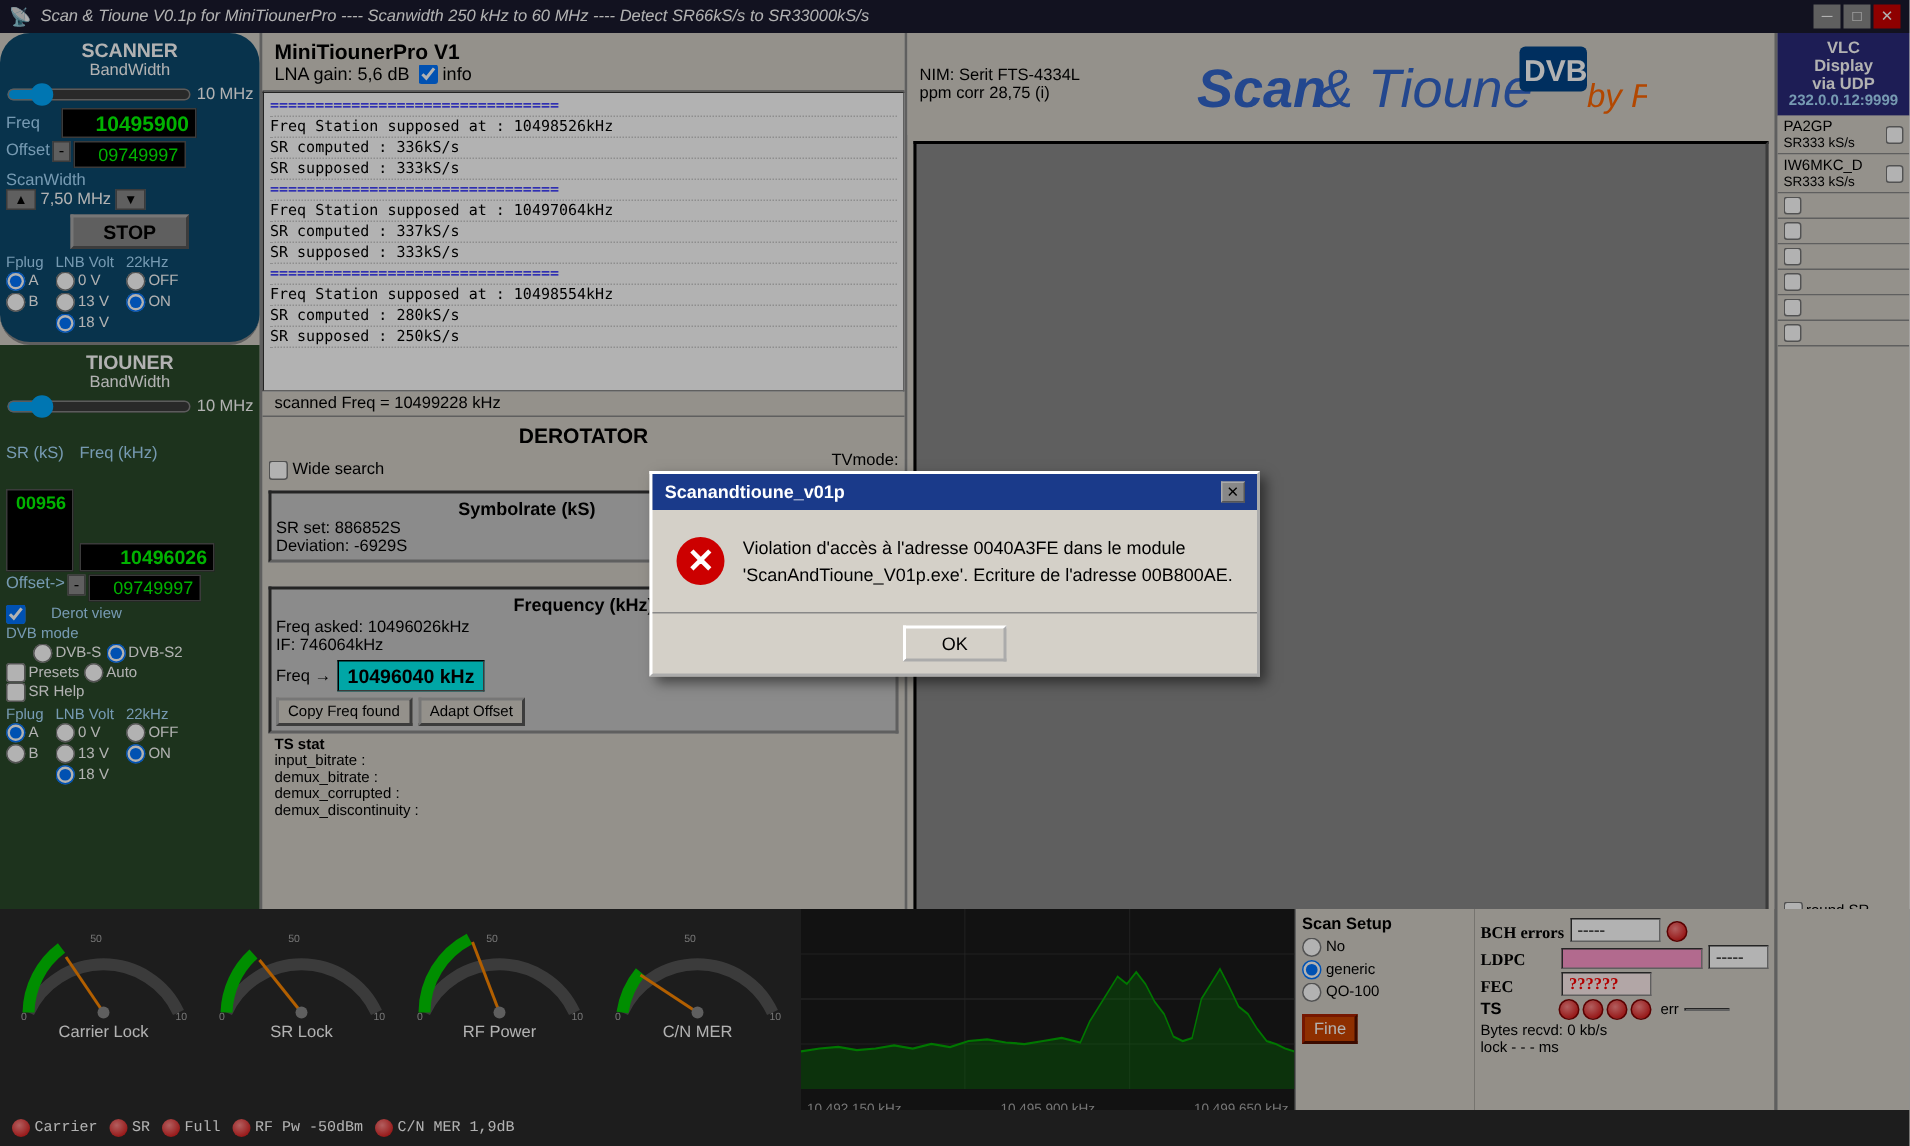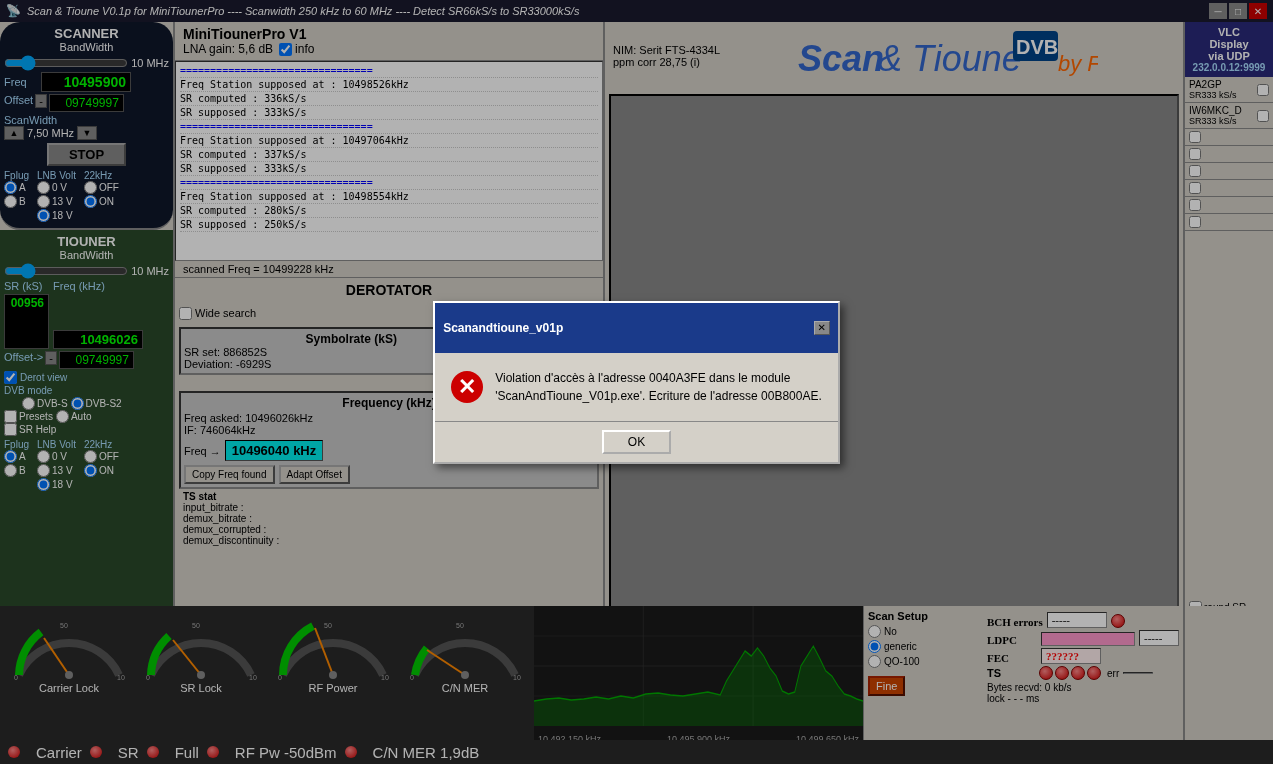--- a/index.html
+++ b/index.html
@@ -43,21 +43,21 @@
     .left-panel {
       width: 175px;
       background: #d4d0c8;
       border-right: 2px solid #888;
       display: flex;
       flex-direction: column;
     }
 
     
     .scanner-section {
-      background: #0f172a;
+      background: #0c4a6e;
       color: #fff;
       padding: 4px;
       border-bottom: 2px solid #888;
       border-radius: 20px;
     }
     .section-title {
       text-align: center;
       font-weight: bold;
       font-size: 13px;
       color: #fff;
@@ -496,23 +496,24 @@
       font-weight: bold;
       padding: 3px 10px;
       cursor: pointer;
       width: 80px;
     }
     .refresh-row { font-size: 10px; color: #333; }
 
     .status-item {
       display: flex;
       align-items: center;
-      gap: 16px;
+      gap: 3px;
       color: #fff;
-      font-size: 15px;
+      font-size: 10px;
+      font-family: Liberation Mono, monospace;
     }
 
     .status-red-led {
       width: 12px; height: 12px;
       background: radial-gradient(circle at 40% 35%, #ff8888, #cc0000);
       border-radius: 50%;
     }
 
     
     .modal-overlay {
@@ -526,21 +527,21 @@
     }
     .modal-dialog {
       background: #d4d0c8;
       border: 2px outset #fff;
       min-width: 400px;
       box-shadow: 4px 4px 8px rgba(0,0,0,0.5);
     }
     .modal-title-bar {
       background: #1a3a8a;
       color: #fff;
-      padding: 18px 8px;
+      padding: 5px 8px;
       display: flex;
       align-items: center;
       justify-content: space-between;
       font-size: 12px;
       font-weight: bold;
     }
     .modal-close-btn {
       background: #888;
       border: 1px outset #aaa;
       color: #000;
@@ -675,35 +676,35 @@
     </div>
 
     <div class="tiouner-section">
       <div class="section-title">TIOUNER</div>
       <div class="section-subtitle">BandWidth</div>
       <div class="slider-row">
         <input type="range" class="slider-input" min="1" max="60" value="10" style="">
         <span>10</span>
         <span>MHz</span>
       </div>
-      <div style="display:flex;gap:4px;margin:2px 0;">
+      <div style="display:flex;gap:4px;margin:18px 0;">
         <span style="color:#adf;font-size:11px;min-width:45px;">SR (kS)</span>
         <span style="color:#adf;font-size:11px;">Freq (kHz)</span>
       </div>
       <div style="display:flex;gap:4px;margin:2px 0;">
         <span class="freq-value" style="min-width:45px;font-size:12px;">00956</span>
         <span class="freq-value" style="font-size:13px;margin-top:36px;">10496026</span>
       </div>
       <div class="offset-row">
         <span class="offset-label">Offset-&gt;</span>
         <button class="offset-minus">-</button>
         <span class="offset-value">09749997</span>
       </div>
       <div style="margin:2px 0;">
-        <label style="display:flex;align-items:center;gap:3px;color:#adf;font-size:10px;">
+        <label style="display:flex;align-items:center;gap:17px;color:#adf;font-size:10px;">
           <input type="checkbox" checked="" style="">
           <span>Derot view</span>
         </label>
         <div style="color:#adf;font-size:10px;margin-top:1px;">DVB mode</div>
         <div style="display:flex;gap:3px;margin-top:1px;padding-left:18px;">
           <label class="radio-item">
             <input type="radio" name="dvb_mode" style="">
             <span>DVB-S</span>
           </label>
           <label class="radio-item">

